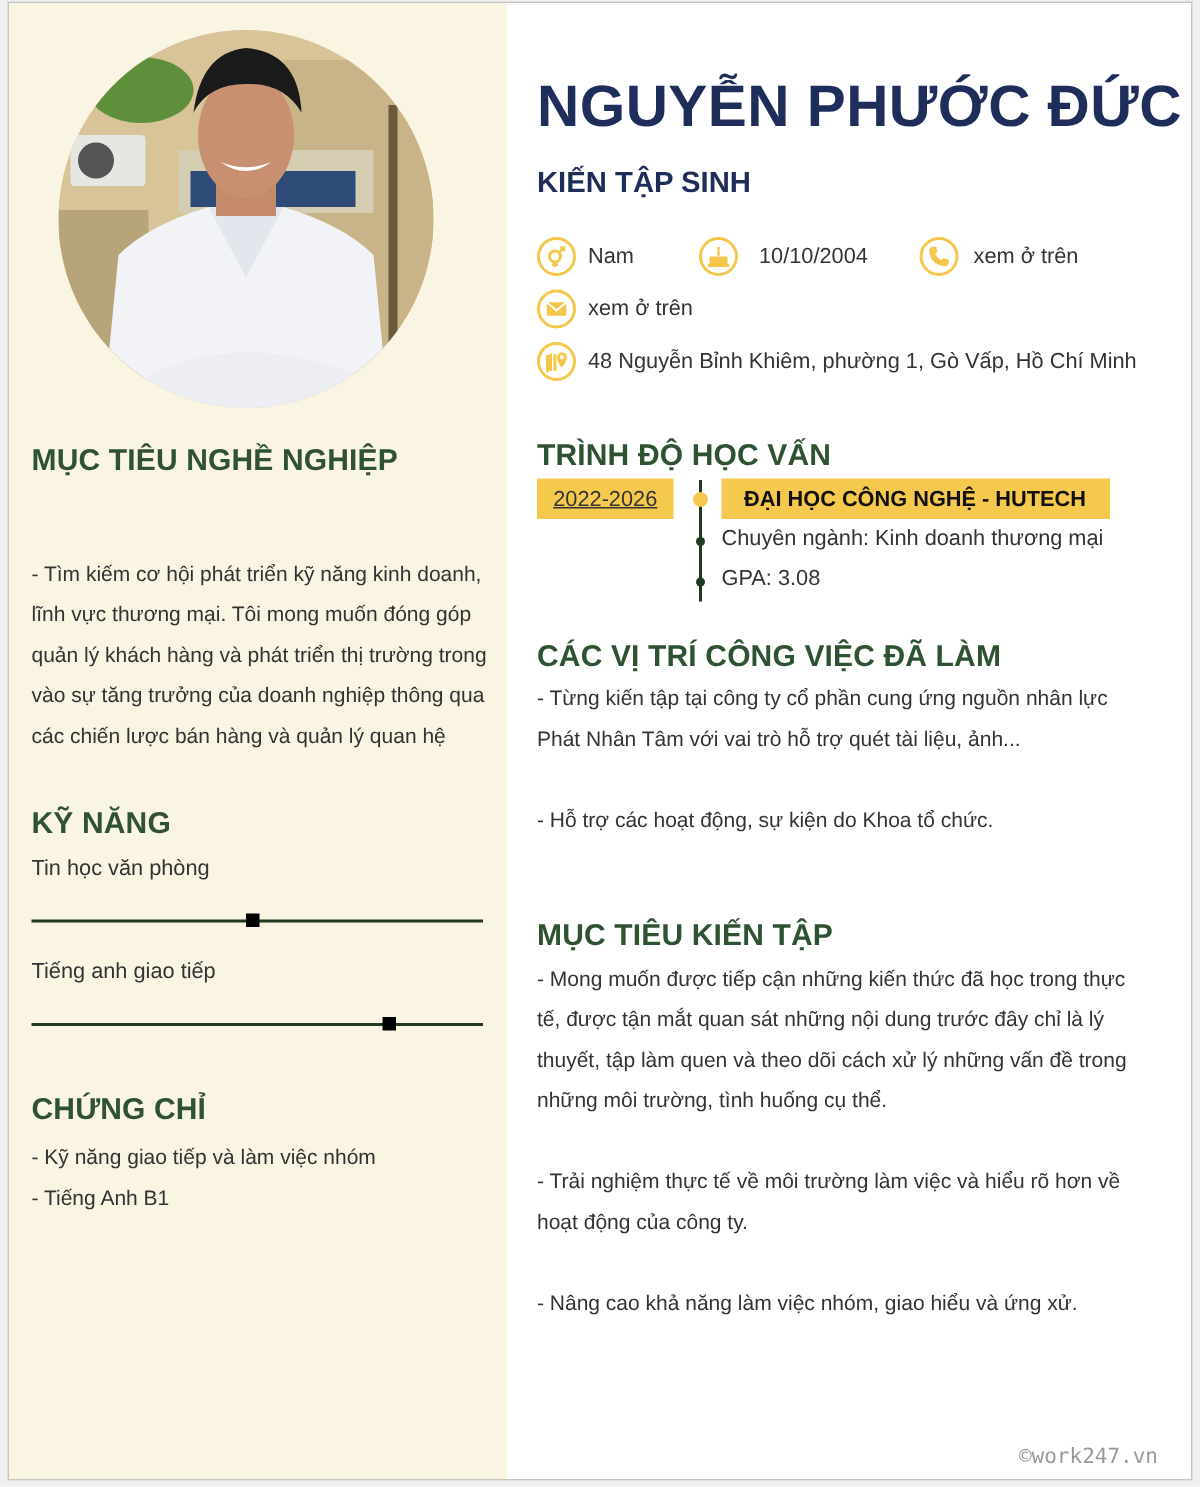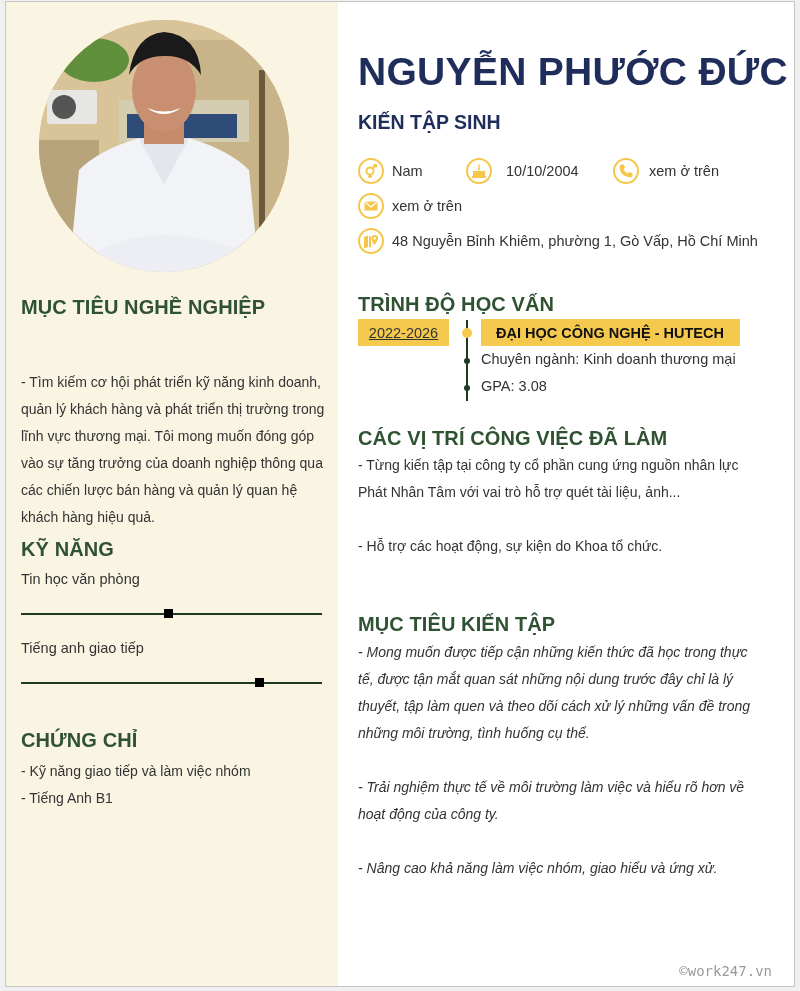--- a/index.html
+++ b/index.html
@@ -84,25 +84,24 @@
         <ellipse cx="125" cy="70" rx="32" ry="42" fill="#c89070"></ellipse>
         <path d="M90 55 Q95 15 125 12 Q160 15 162 55 Q150 35 125 36 Q100 36 90 55 Z" fill="#1a1a1a"></path>
         <path d="M108 88 Q125 100 142 88 Q125 95 108 88 Z" fill="#fff"></path>
         <path d="M60 230 Q125 200 200 230 L200 252 L60 252 Z" fill="#eceef4"></path>
       </svg>
     </div>
 
     <div class="sec-title" style="left:15px; top:294px;">MỤC TIÊU NGHỀ NGHIỆP</div>
     <div class="para justify" style="left:15px; top:323px; width:305px;margin-top:44px;">
       <div>- Tìm kiếm cơ hội phát triển kỹ năng kinh doanh,</div>
+      <div>lĩnh vực thương mại. Tôi mong muốn đóng góp</div>
       <div>quản lý khách hàng và phát triển thị trường trong</div>
-      <div>lĩnh vực thương mại. Tôi mong muốn đóng góp</div>
       <div>vào sự tăng trưởng của doanh nghiệp thông qua</div>
       <div>các chiến lược bán hàng và quản lý quan hệ</div>
-      <div>khách hàng hiệu quả.</div>
     </div>
 
     <div class="sec-title" style="left:15px; top:536px;">KỸ NĂNG</div>
     <div class="skill-label" style="top:569px;">Tin học văn phòng</div>
     <div class="skill-bar" style="top:611px;">
       <div class="skill-marker" id="skill-marker-0" style="left: 49%;"></div>
     </div>
     <div class="skill-label" style="top:638px;">Tiếng anh giao tiếp</div>
     <div class="skill-bar" style="top:680px;">
       <div class="skill-marker" id="skill-marker-1" style="left: 79%;"></div>
@@ -179,21 +178,21 @@
 
     <div class="sec-title" style="left:20px; top:425px;">CÁC VỊ TRÍ CÔNG VIỆC ĐÃ LÀM</div>
     <div class="para" style="left:20px; top:450px; width:430px;">
       <div>- Từng kiến tập tại công ty cổ phần cung ứng nguồn nhân lực</div>
       <div>Phát Nhân Tâm với vai trò hỗ trợ quét tài liệu, ảnh...</div>
       <div style="height:27px;"></div>
       <div>- Hỗ trợ các hoạt động, sự kiện do Khoa tổ chức.</div>
     </div>
 
     <div class="sec-title" style="left:20px; top:611px;">MỤC TIÊU KIẾN TẬP</div>
-    <div class="para" style="left:20px; top:637px; width:430px;font-style:italic;">
+    <div class="para" style="left:20px; top:637px; width:430px;">
       <div>- Mong muốn được tiếp cận những kiến thức đã học trong thực</div>
       <div>tế, được tận mắt quan sát những nội dung trước đây chỉ là lý</div>
       <div>thuyết, tập làm quen và theo dõi cách xử lý những vấn đề trong</div>
       <div>những môi trường, tình huống cụ thể.</div>
       <div style="height:27px;"></div>
       <div>- Trải nghiệm thực tế về môi trường làm việc và hiểu rõ hơn về</div>
       <div>hoạt động của công ty.</div>
       <div style="height:27px;"></div>
       <div>- Nâng cao khả năng làm việc nhóm, giao hiểu và ứng xử.</div>
     </div>

